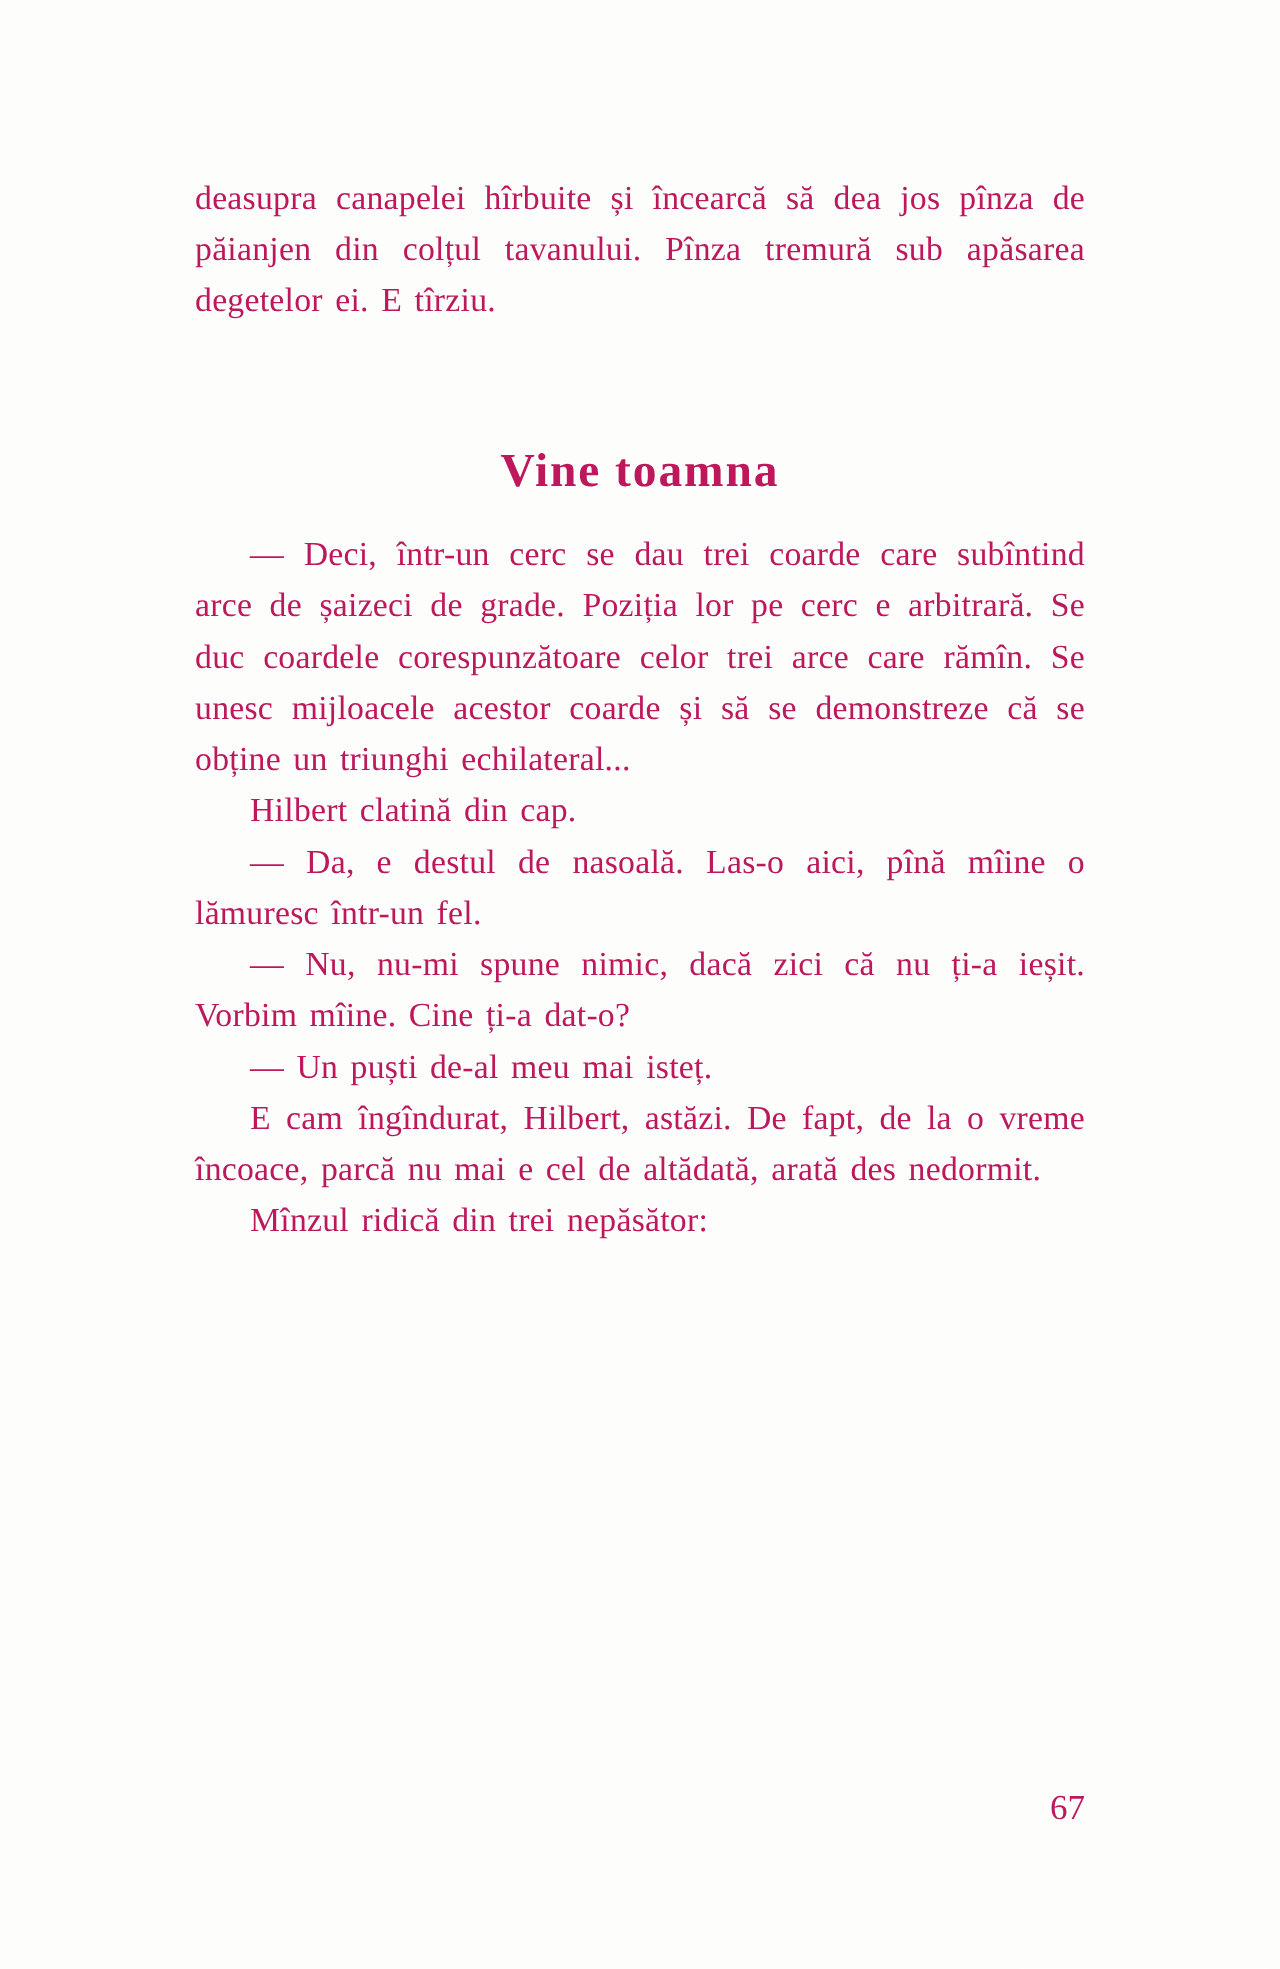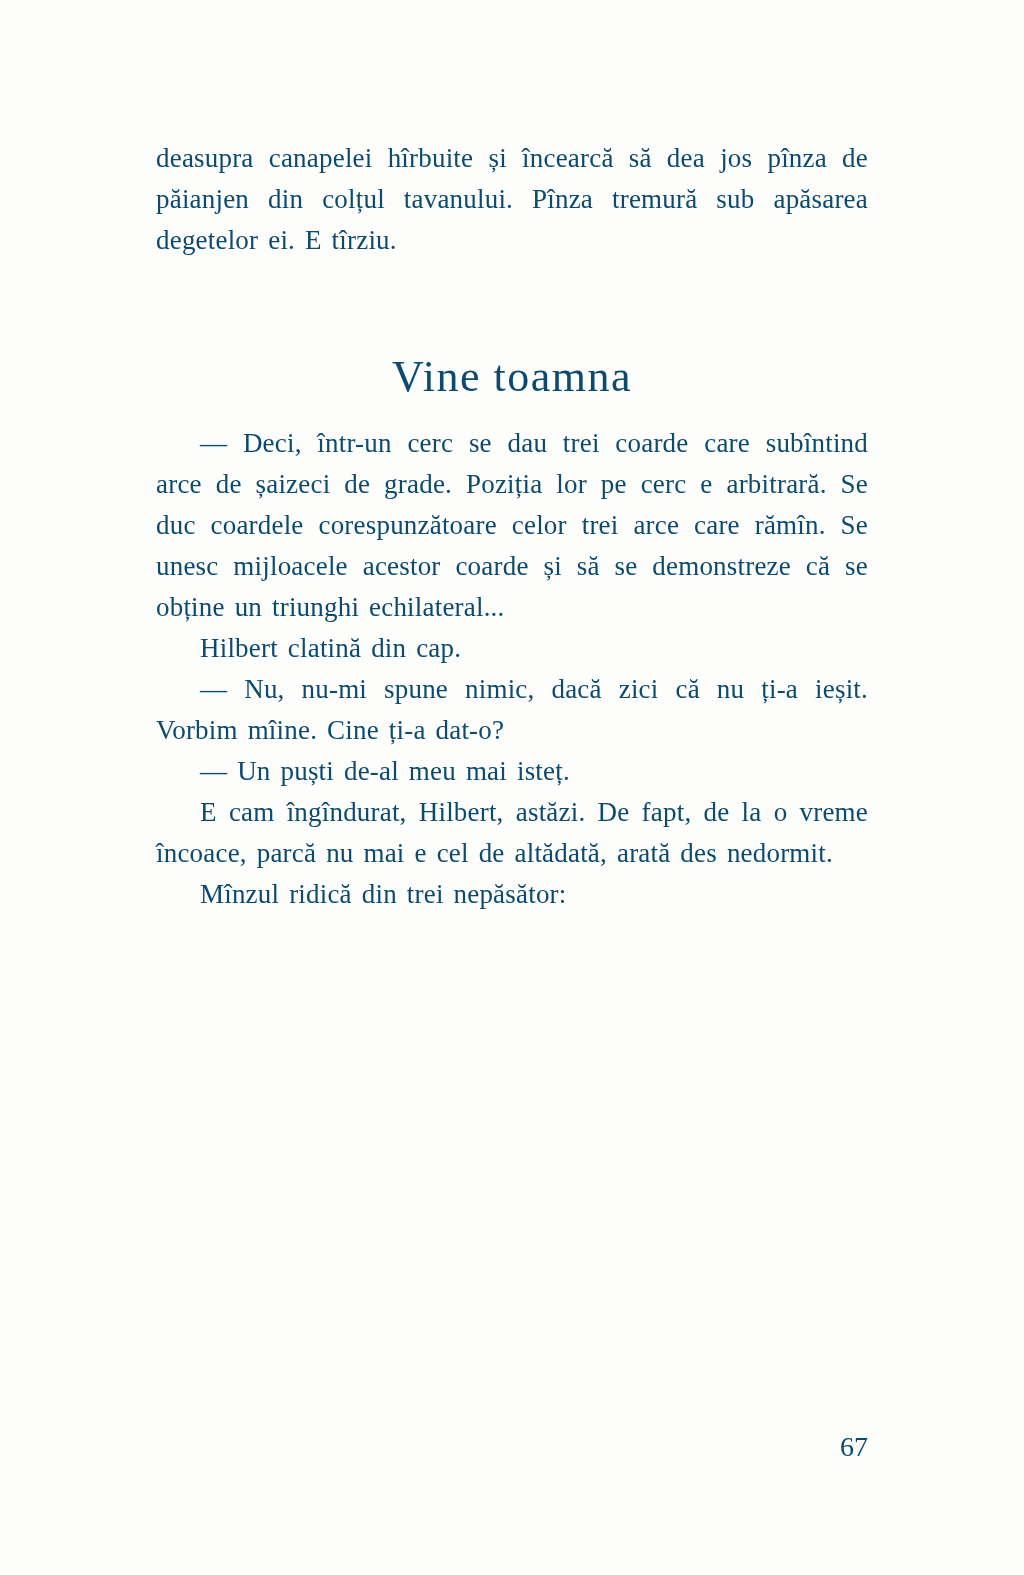--- a/index.html
+++ b/index.html
@@ -5,21 +5,21 @@
   html, body {
     margin: 0;
     padding: 0;
     background: #ffffff;
   }
   .page {
     position: relative;
     width: 1024px;
     height: 1575px;
     background: #fdfdfb;
-    color: #0c4a6e;
+    color: #be185d;
     font-family: "Liberation Serif", "DejaVu Serif", serif;
     overflow: hidden;
   }
   .text-area {
     position: absolute;
     left: 156px;
     top: 138px;
     width: 712px;
   }
   .text-area p {
@@ -28,22 +28,22 @@
     line-height: 41px;
     text-align: justify;
     word-spacing: 3px;
     letter-spacing: 0.2px;
   }
   .continuation {
     text-indent: 0;
   }
   .heading {
     margin: 96px 0 0 0;
-    font-size: 44px;
-    font-weight: normal;
+    font-size: 38px;
+    font-weight: bold;
     text-align: center;
     letter-spacing: 1.5px;
     line-height: 40px;
   }
   .paragraphs {
     margin-top: 26px;
   }
   .para {
     text-indent: 44px;
   }
@@ -61,20 +61,21 @@
 <div class="page">
   <div class="text-area">
 
     <p class="continuation">deasupra canapelei hîrbuite și încearcă să dea jos pînza de păianjen din colțul tavanului. Pînza tremură sub apăsarea degetelor ei. E tîrziu.</p>
 
     <h1 class="heading">Vine toamna</h1>
 
     <div class="paragraphs">
       <p class="para">— Deci, într-un cerc se dau trei coarde care subîntind arce de șaizeci de grade. Poziția lor pe cerc e arbitrară. Se duc coardele corespunzătoare celor trei arce care rămîn. Se unesc mijloacele acestor coarde și să se demonstreze că se obține un triunghi echilateral...</p>
       <p class="para">Hilbert clatină din cap.</p>
+      <p class="para">— Da, e destul de nasoală. Las-o aici, pînă mîine o lămuresc într-un fel.</p>
       <p class="para">— Nu, nu-mi spune nimic, dacă zici că nu ți-a ieșit. Vorbim mîine. Cine ți-a dat-o?</p>
       <p class="para">— Un puști de-al meu mai isteț.</p>
       <p class="para">E cam îngîndurat, Hilbert, astăzi. De fapt, de la o vreme încoace, parcă nu mai e cel de altădată, arată des nedormit.</p>
       <p class="para">Mînzul ridică din trei nepăsător:</p>
     </div>
   </div>
 
   <div class="page-number">67</div>
 </div>
 

